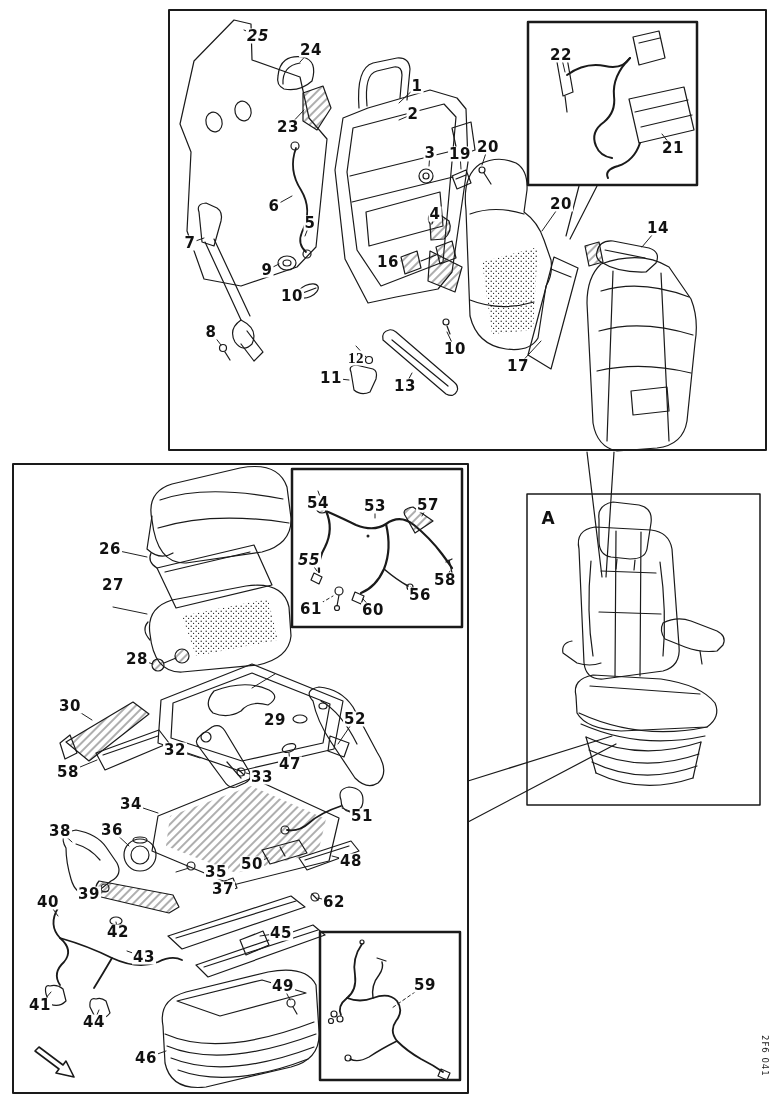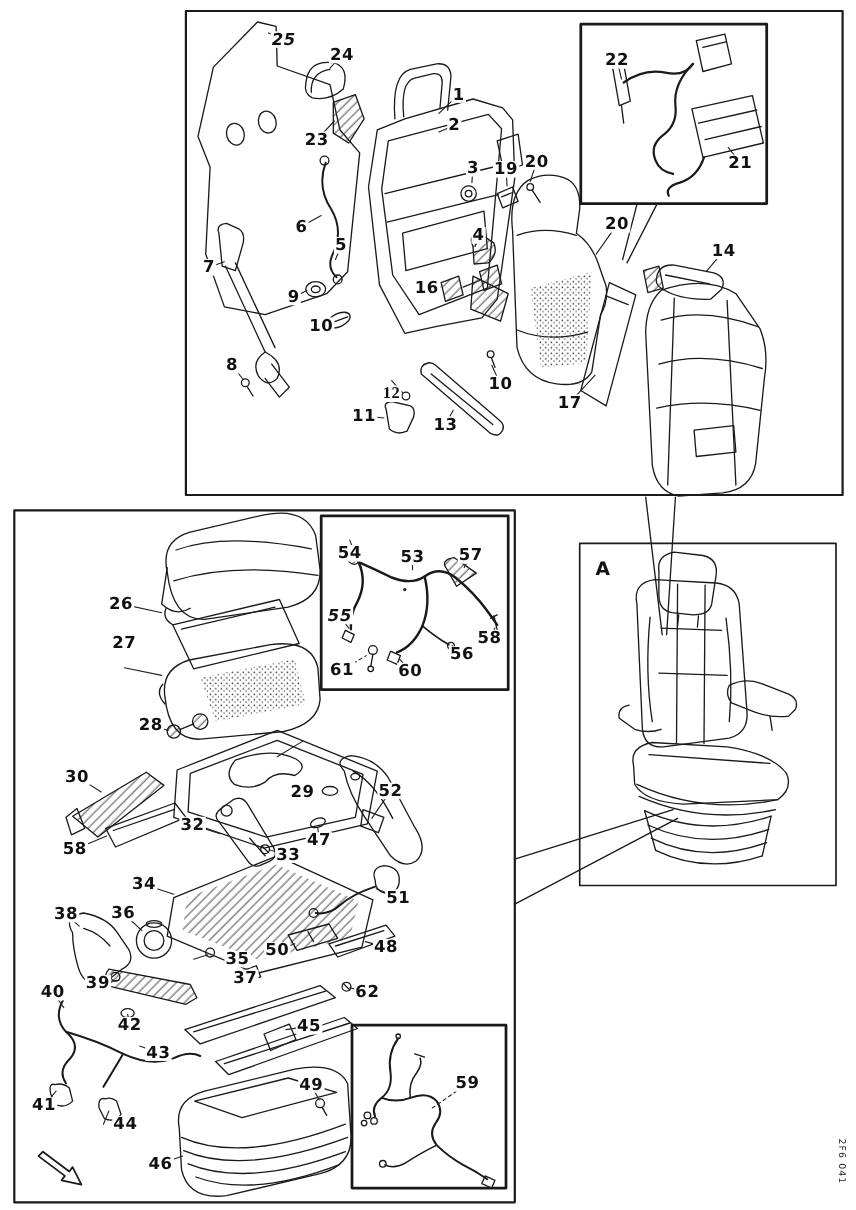--- a/index.html
+++ b/index.html
@@ -491,21 +491,21 @@
       <span class="callout" style="left: 131px; top: 804px;">34</span>
       <span class="callout" style="left: 176px; top: 872px; margin-left: 40px;">35</span>
       <span class="callout" style="left: 112px; top: 830px;">36</span>
       <span class="callout" style="left: 223px; top: 889px;">37</span>
       <span class="callout" style="left: 60px; top: 831px;">38</span>
       <span class="callout" style="left: 89px; top: 894px;">39</span>
       <span class="callout" style="left: 48px; top: 902px;">40</span>
       <span class="callout" style="left: 40px; top: 1005px;">41</span>
       <span class="callout" style="left: 118px; top: 932px;">42</span>
       <span class="callout" style="left: 144px; top: 957px;">43</span>
-      <span class="callout" style="left: 94px; top: 1022px; margin-left: 20px;">44</span>
+      <span class="callout" style="left: 94px; top: 1022px;">44</span>
       <span class="callout" style="left: 281px; top: 933px;">45</span>
       <span class="callout" style="left: 146px; top: 1058px;">46</span>
       <span class="callout" style="left: 290px; top: 764px;">47</span>
       <span class="callout" style="left: 351px; top: 861px;">48</span>
       <span class="callout" style="left: 283px; top: 986px;">49</span>
       <span class="callout" style="left: 252px; top: 864px;">50</span>
       <span class="callout" style="left: 362px; top: 816px;">51</span>
       <span class="callout" style="left: 355px; top: 719px;">52</span>
       <span class="callout" style="left: 375px; top: 506px;">53</span>
       <span class="callout" style="left: 318px; top: 503px;">54</span>

